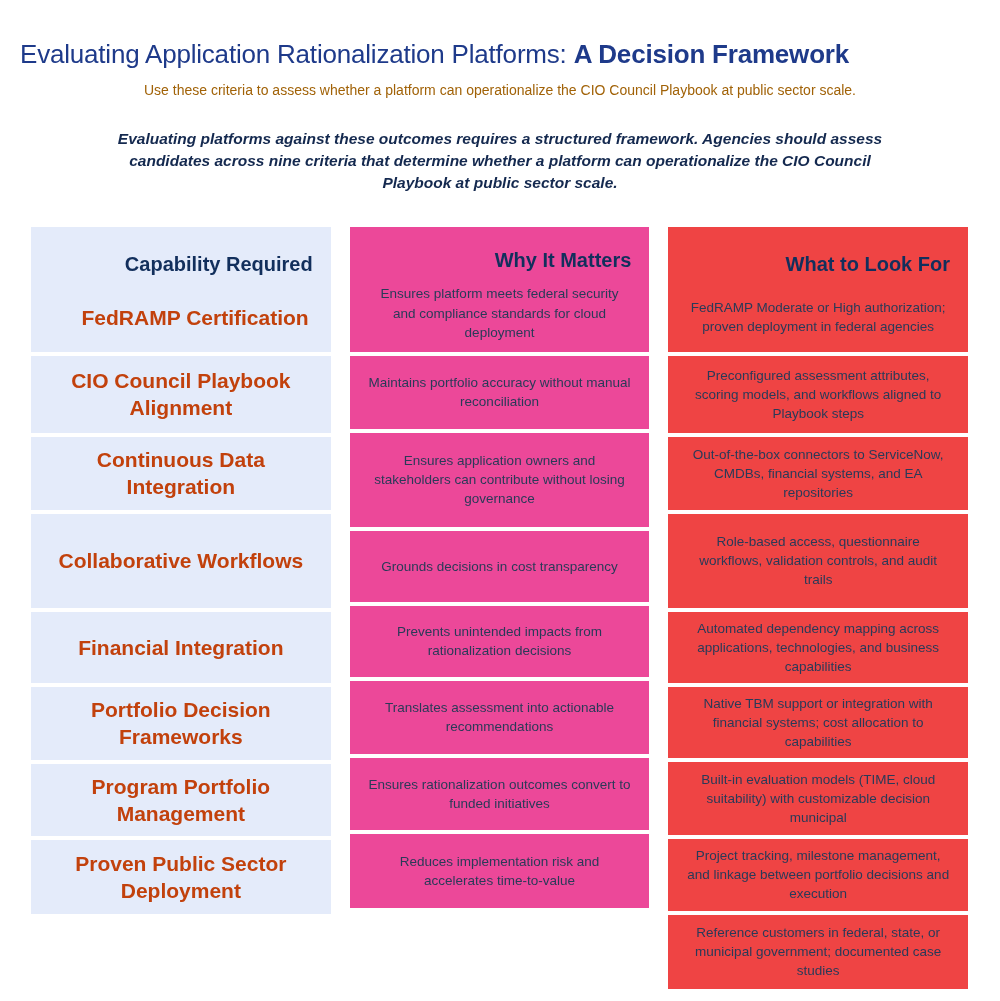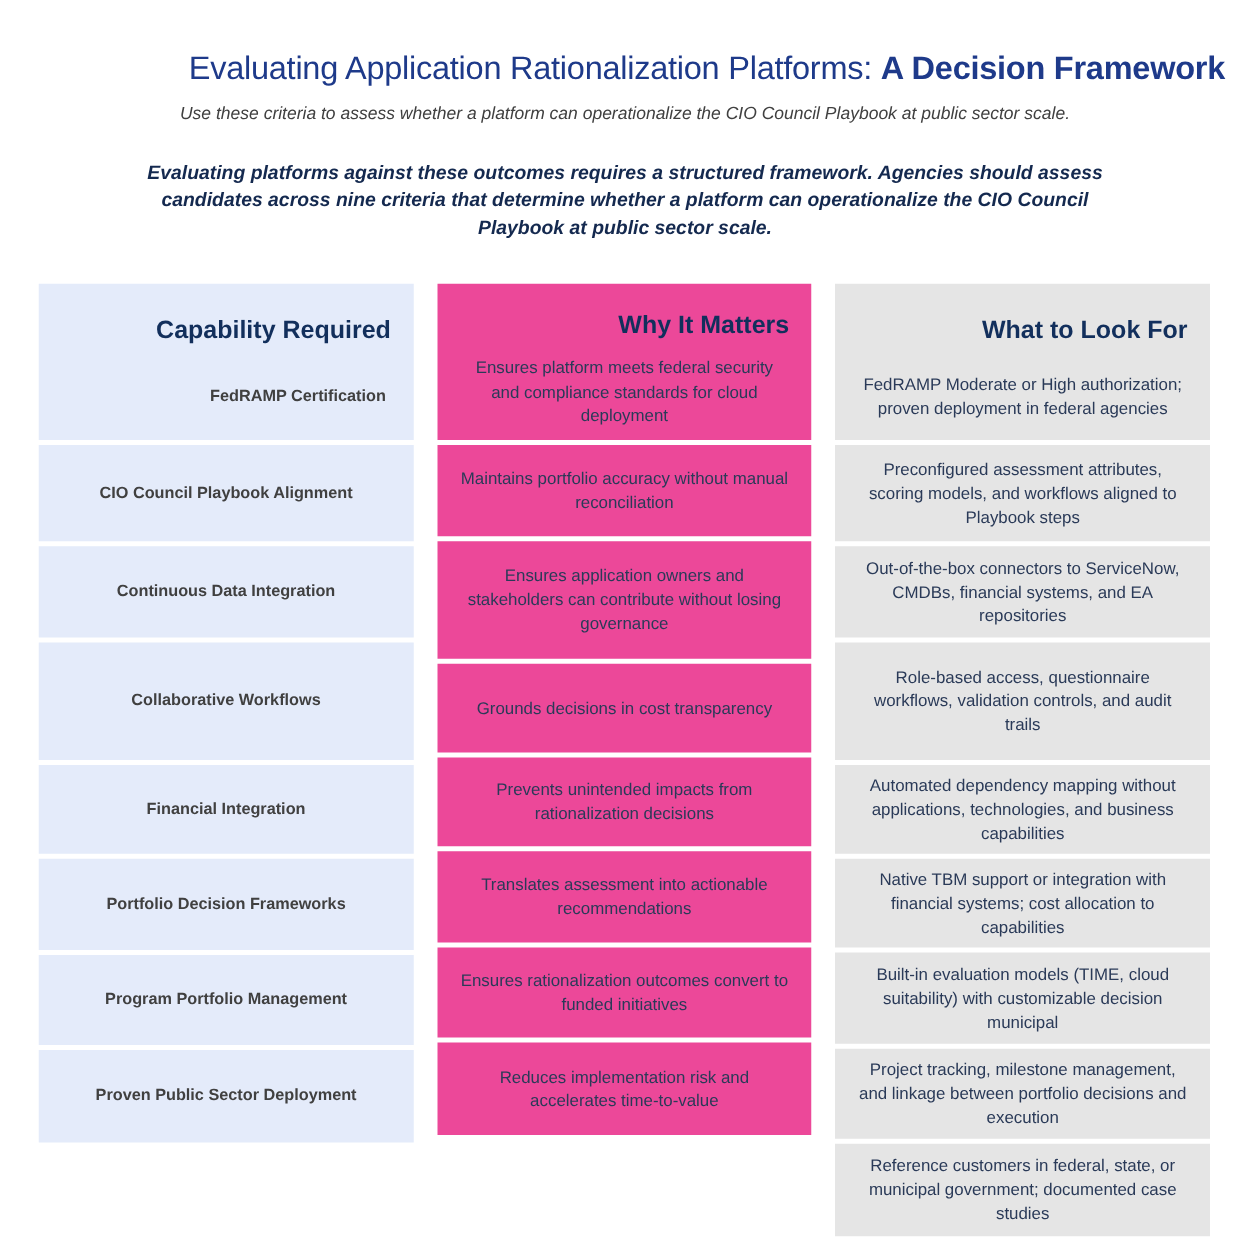--- a/index.html
+++ b/index.html
@@ -8,36 +8,35 @@
     width: 1000px;
     height: 1001px;
     font-family: "Liberation Sans", "DejaVu Sans", sans-serif;
     color: #122f5c;
     overflow: hidden;
   }
   .page { width: 1000px; height: 1001px; padding-top: 40px; }
 
   
   .title {
-    text-align: right;
+    text-align: left;
     font-size: 26px;
     font-weight: 500;
     color: #1e3a8a;
     letter-spacing: -0.2px;
     line-height: 1.15;
     padding: 0 20px;
   }
   .title .bold { font-weight: 700; }
 
   .subtitle {
     margin-top: 12px;
     text-align: center;
     font-size: 14px;
-    font-style: italic;
-    color: #404040;
+    color: #a16207;
   }
 
   .intro {
     margin: 30px auto 16px auto;
     max-width: 790px;
     text-align: center;
     font-size: 15.5px;
     font-weight: 700;
     font-style: italic;
     color: #14294f;
@@ -59,21 +58,21 @@
   }
   .cell {
     display: flex;
     align-items: center;
     justify-content: center;
     text-align: center;
     padding: 0 18px;
   }
   .col-capability .cell { background: #e4ebfa; }
   .col-why        .cell { background: #ec4899; }
-  .col-look       .cell { background: #e5e5e5; }
+  .col-look       .cell { background: #ef4444; }
 
   
   .block0 { height: 125px; display: flex; flex-direction: column; align-items: flex-end; padding: 4px; }
   .colhead {
     height: 62px;
     display: flex; align-items: center; justify-content: center;
     font-size: 20px; font-weight: 700; color: #122f5c;
     padding: 6px 14px 0 14px;
   }
   .row1 {
@@ -85,21 +84,21 @@
   .r2 { height: 77px; }
   .r3 { height: 73px; }
   .r4 { height: 94px; }
   .r5 { height: 71px; }
   .r6 { height: 71px; }
   .r7 { height: 73px; }
   .r8 { height: 72px; }
   .r9 { height: 74px; }
 
   .cap {
-    font-size: 13px; font-weight: 700; color: #404040; line-height: 1.3;
+    font-size: 21px; font-weight: 700; color: #c2410c; line-height: 1.3;
   }
   .body-txt {
     font-size: 13.5px; font-weight: 400; color: #2a3a58; line-height: 1.42;
   }
 </style>
 </head>
 <body>
 
 <div class="page">
 
@@ -140,21 +139,21 @@
     </div>
 
     <div class="col col-look">
       <div class="cell block0">
         <div class="colhead">What to Look For</div>
         <div class="row1 body-txt">FedRAMP Moderate or High authorization; proven deployment in federal agencies</div>
       </div>
       <div class="cell r2 body-txt">Preconfigured assessment attributes, scoring models, and workflows aligned to Playbook steps</div>
       <div class="cell r3 body-txt">Out-of-the-box connectors to ServiceNow, CMDBs, financial systems, and EA repositories</div>
       <div class="cell r4 body-txt">Role-based access, questionnaire workflows, validation controls, and audit trails</div>
-      <div class="cell r5 body-txt">Automated dependency mapping without applications, technologies, and business capabilities</div>
+      <div class="cell r5 body-txt">Automated dependency mapping across applications, technologies, and business capabilities</div>
       <div class="cell r6 body-txt">Native TBM support or integration with financial systems; cost allocation to capabilities</div>
       <div class="cell r7 body-txt">Built-in evaluation models (TIME, cloud suitability) with customizable decision municipal</div>
       <div class="cell r8 body-txt">Project tracking, milestone management, and linkage between portfolio decisions and execution</div>
       <div class="cell r9 body-txt">Reference customers in federal, state, or municipal government; documented case studies</div>
     </div>
 
   </div>
 </div>
 
 </body></html>

